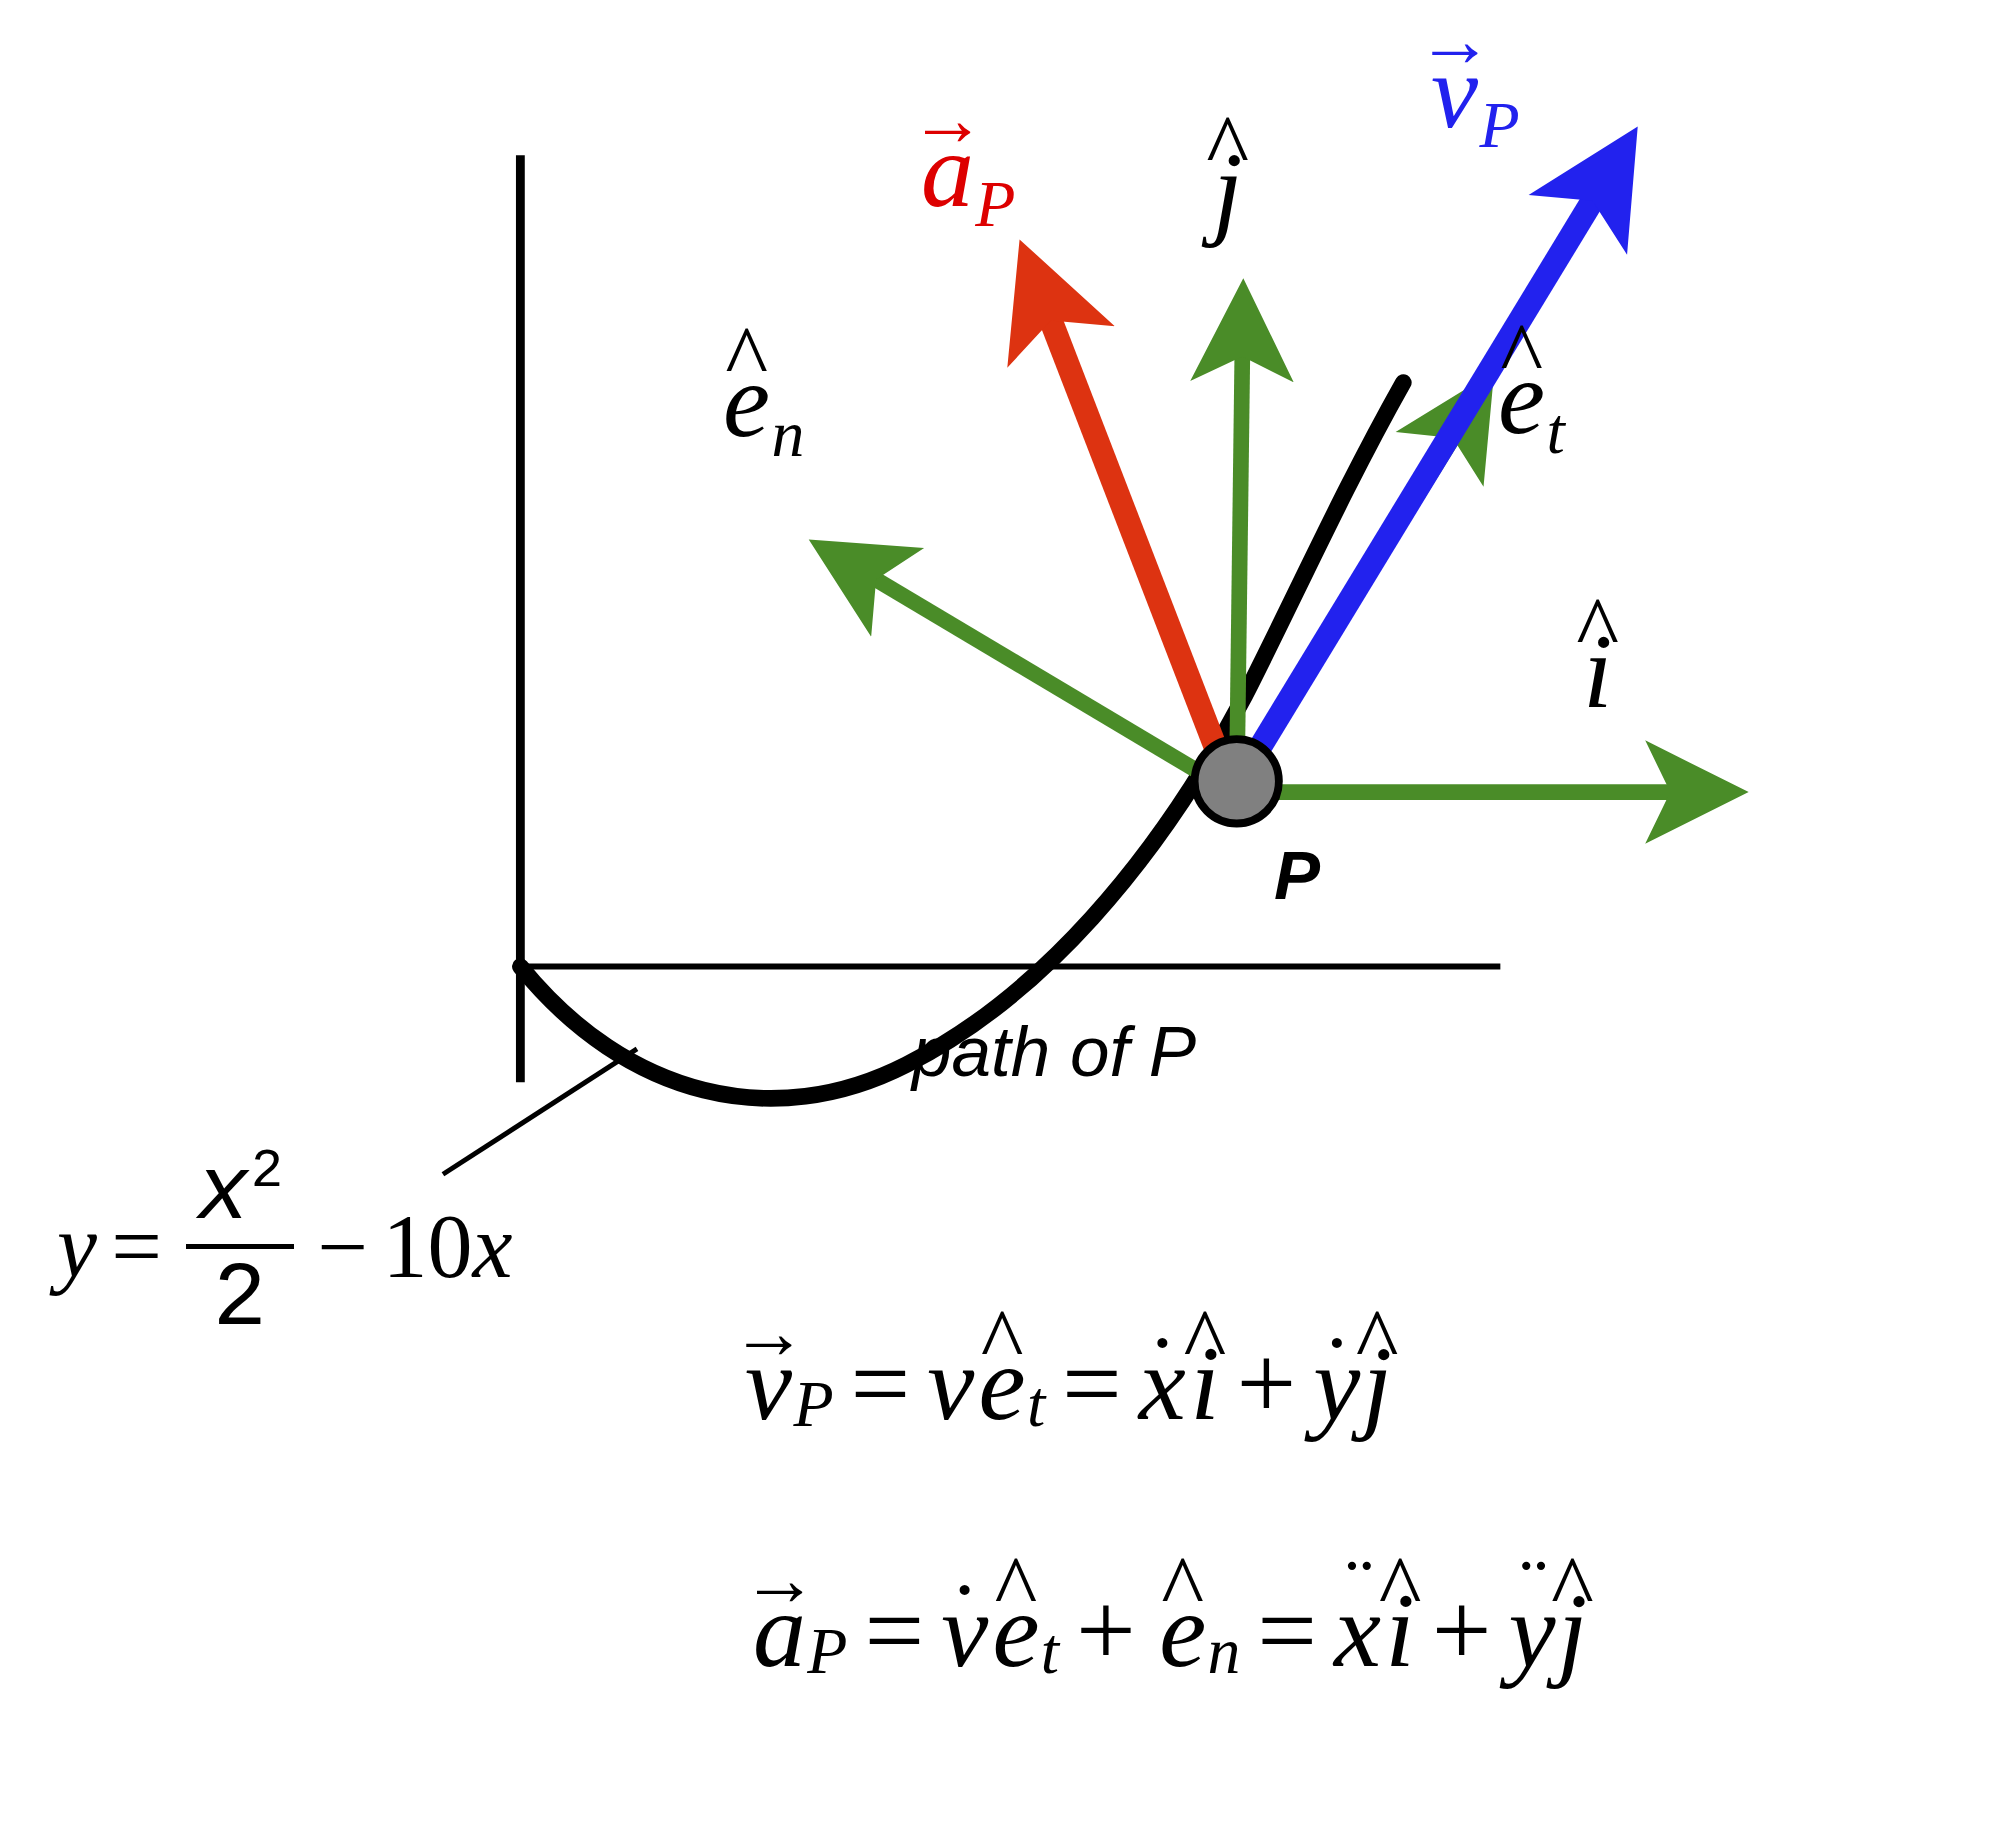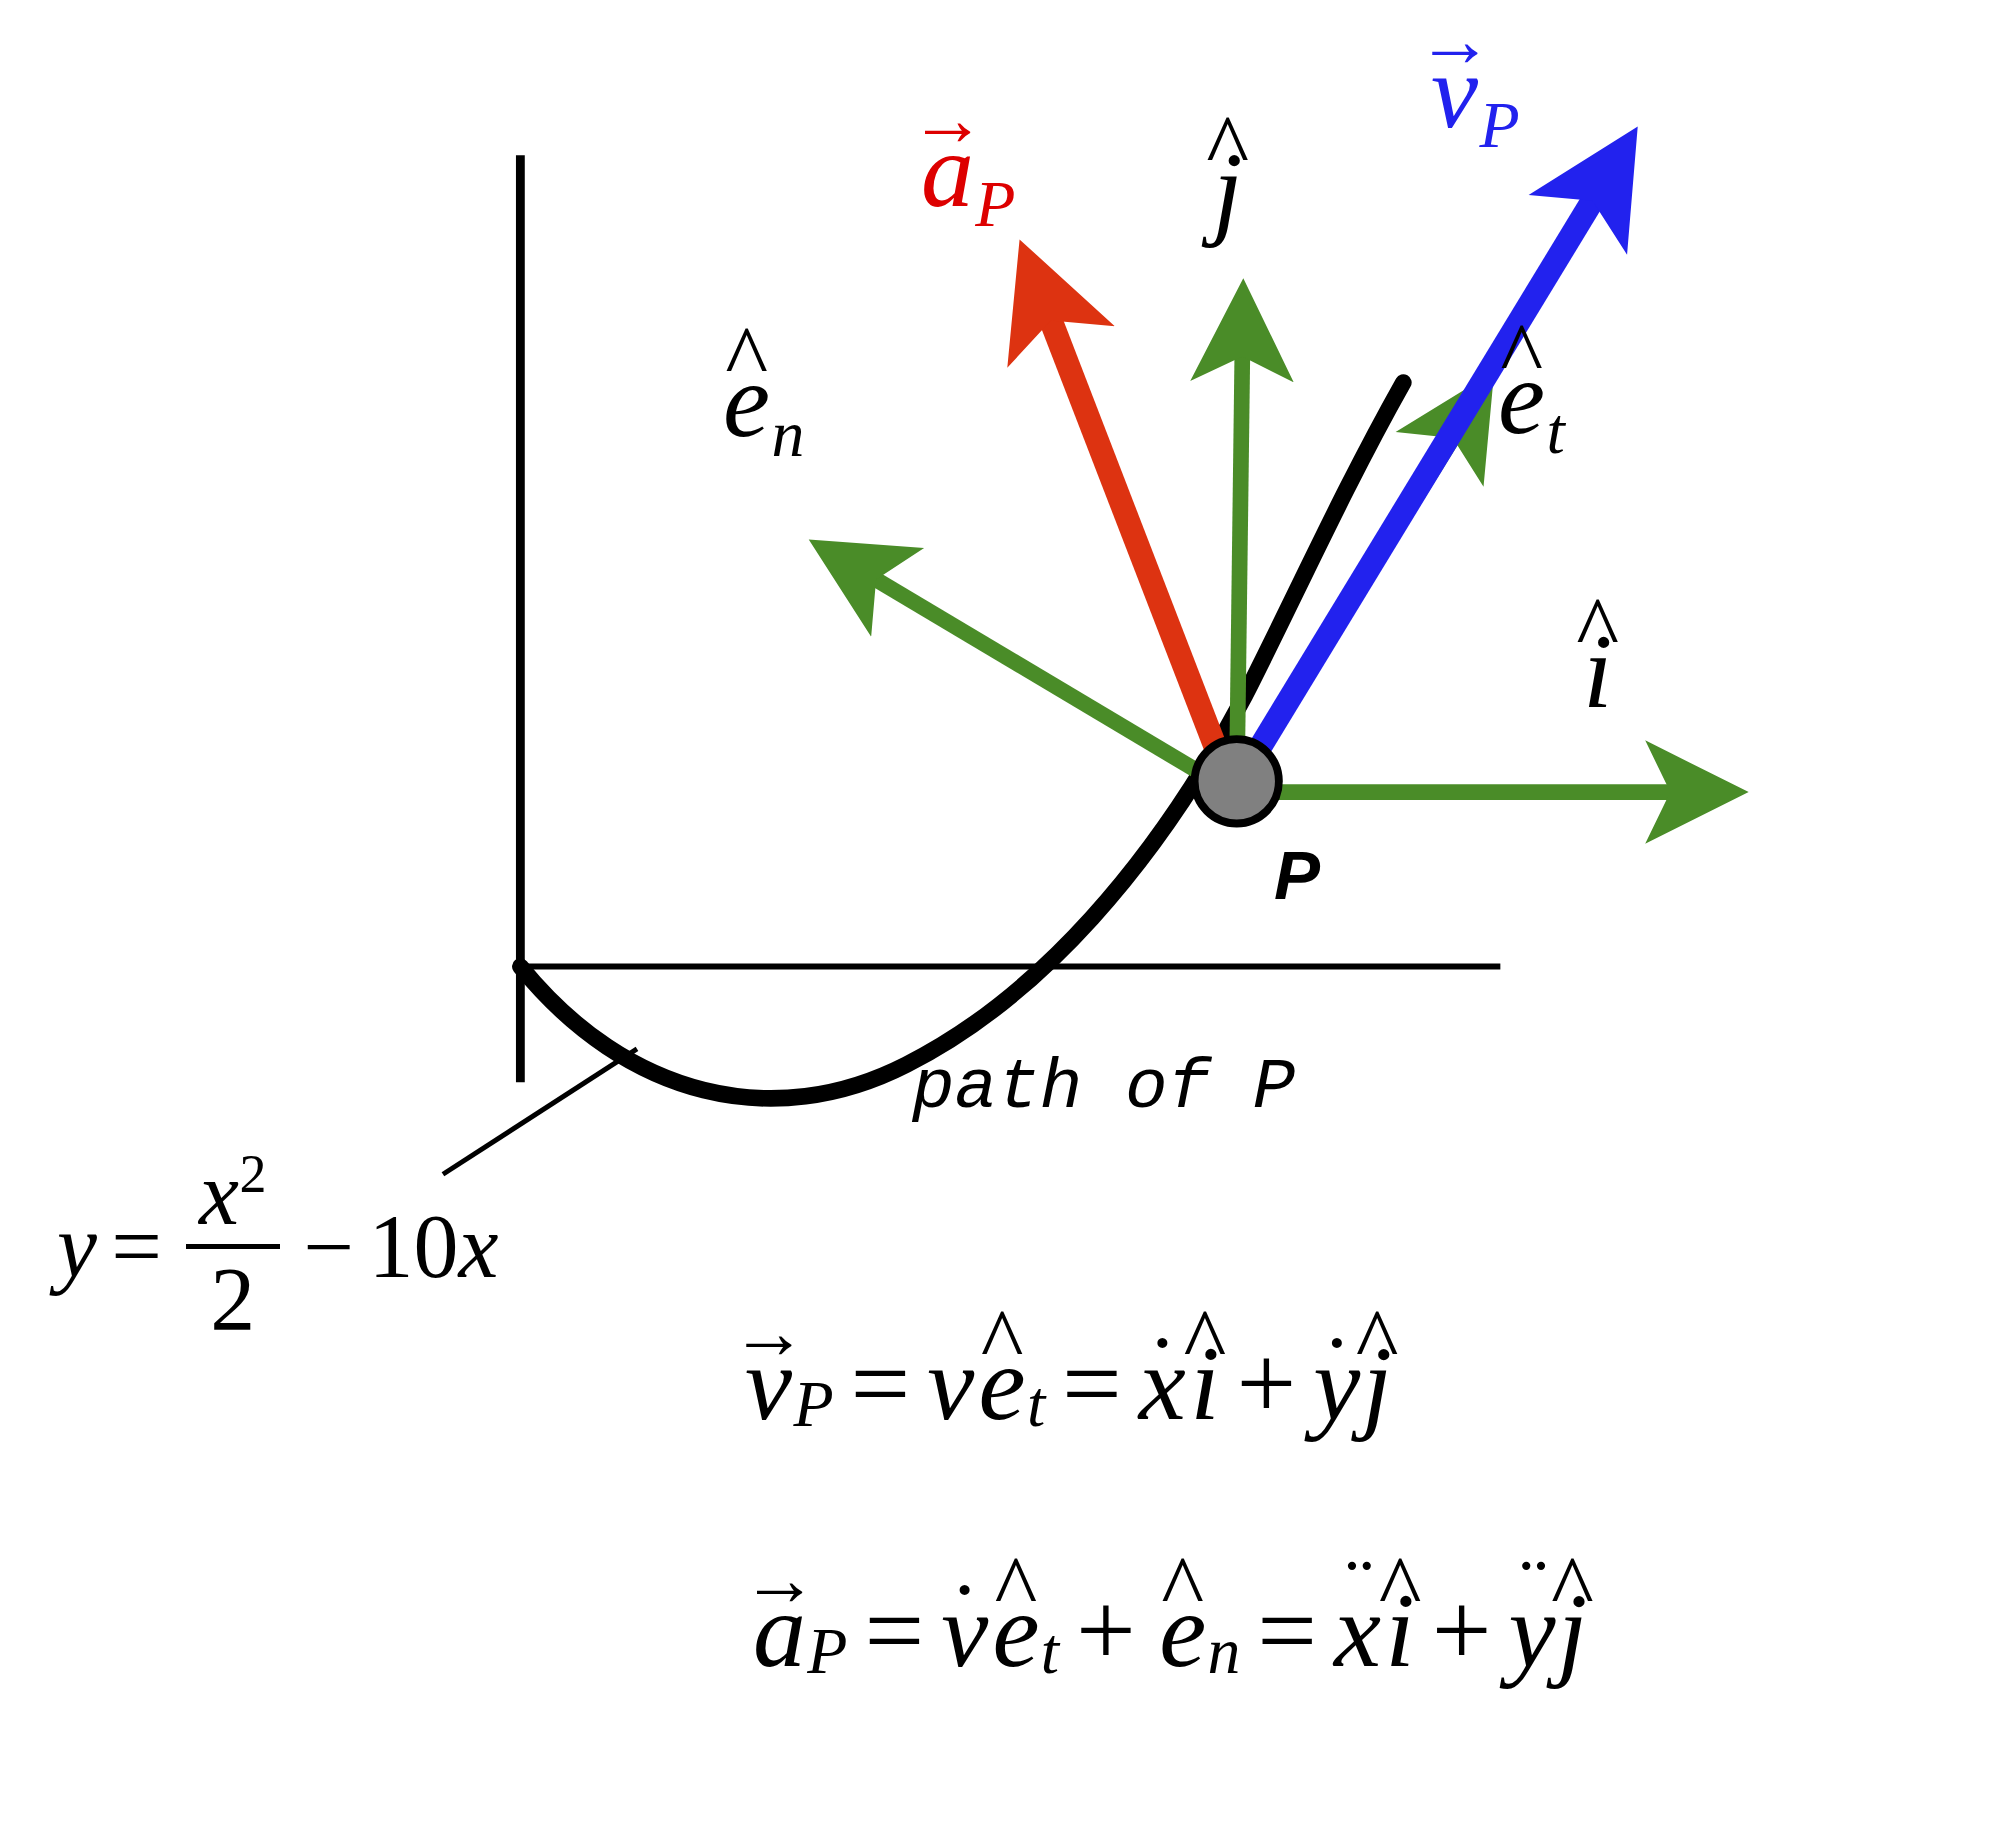--- a/index.html
+++ b/index.html
@@ -114,20 +114,21 @@
   .eq .num { font-style: normal; }
 
   
   .frac {
     display: inline-flex;
     flex-direction: column;
     align-items: center;
     vertical-align: middle;
     margin: 0 0.10em;
     line-height: 1;
+    font-family: Liberation Mono, monospace;
   }
   .frac .top {
     padding: 0 0.12em 0.06em 0.12em;
   }
   .frac .bar {
     width: 100%;
     min-width: 1.05em;
     height: 4.9px;
     background: #000;
   }
@@ -226,21 +227,21 @@
 
   <div class="lbl vec-lbl" style="left:1498px; top:345px;">
     <span class="acc">
       <span class="mark hatacc">^</span>
       <span class="base">e</span>
     </span><span class="sub">t</span>
   </div>
 
   <div class="lbl ptlabel" style="left:1274px; top:841px;">P</div>
 
-  <div class="lbl pathlabel" style="left:912px; top:1053px;font-family:Liberation Mono, monospace;">path of P</div>
+  <div class="lbl pathlabel" style="left:912px; top:1016px;">path of P</div>
 
   <div class="eq curveeq" style="left:57px; top:1149px;">
     <span>y</span>
     <span class="op">=</span>
     <span class="frac">
       <span class="top"><span>x</span><span class="sup">2</span></span>
       <span class="bar"></span>
       <span class="bot num">2</span>
     </span>
     <span class="op">−</span>

